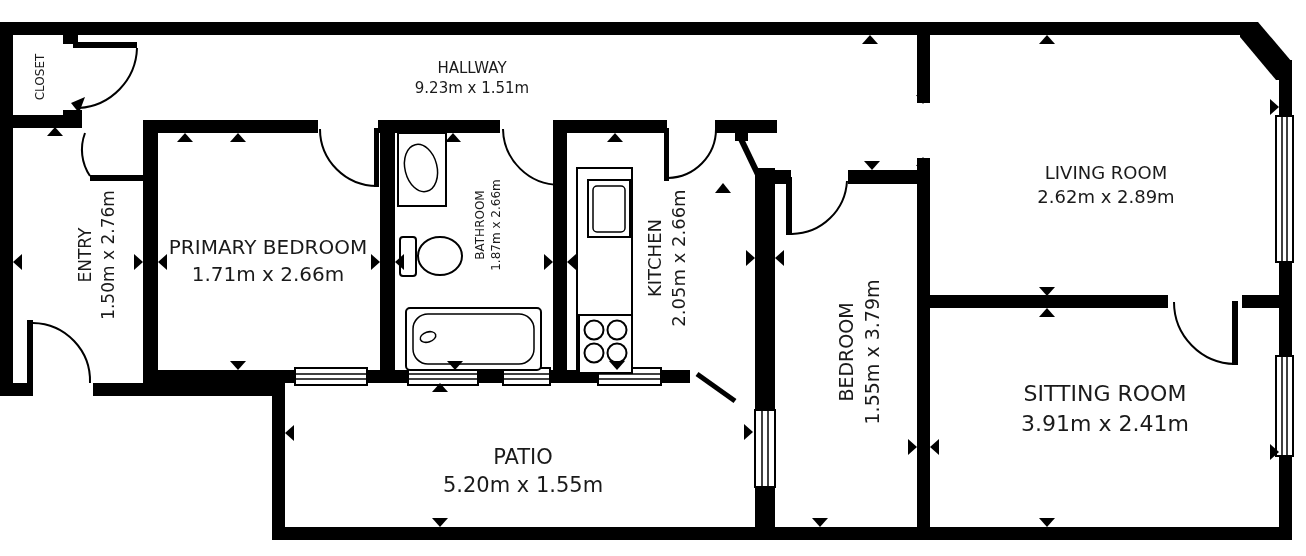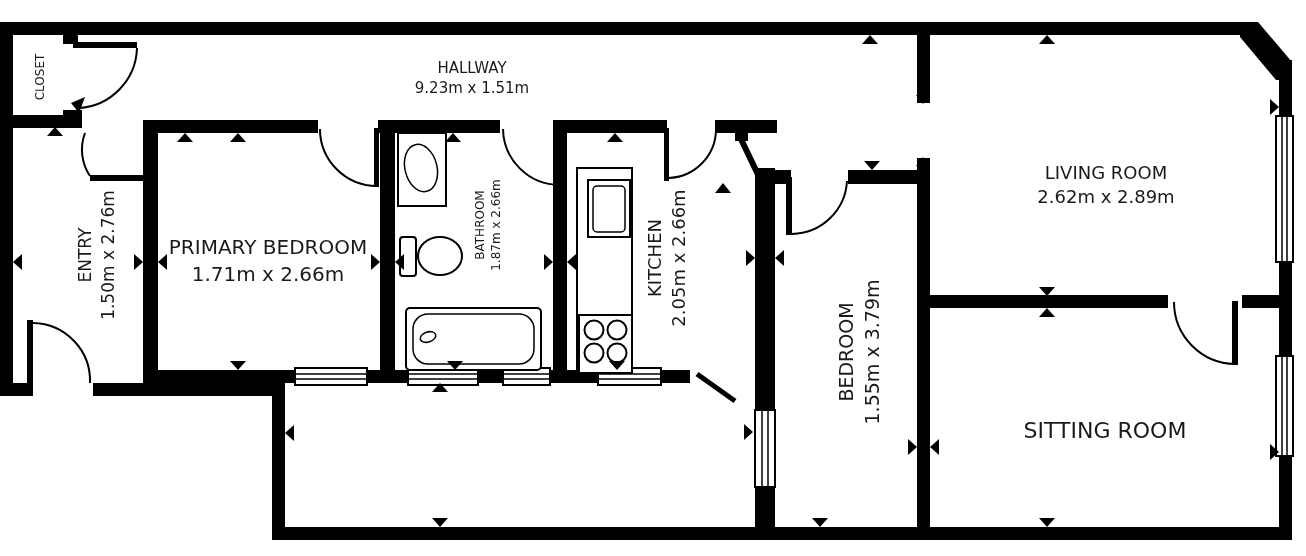--- a/index.html
+++ b/index.html
@@ -256,17 +256,22 @@
   <div class="room-label" style="left:1106px; top:185px; font-size:18px;">
     <div>LIVING ROOM</div>
     <div>2.62m x 2.89m</div>
   </div>
 
   <div class="room-label rot" style="left:860px; top:352px; font-size:19px;">
     <div>BEDROOM</div>
     <div>1.55m x 3.79m</div>
   </div>
 
-  <div class="room-label" style="left:1105px; top:431px; font-size:22px;">
+  <div class="room-label" style="left:1105px; top:409px; font-size:22px;">
     <div>SITTING ROOM</div>
-  </div>
-
+    <div>3.91m x 2.41m</div>
+  </div>
+
+  <div class="room-label" style="left:523px; top:471px; font-size:21px;">
+    <div>PATIO</div>
+    <div>5.20m x 1.55m</div>
+  </div>
 </div>
 
 </body></html>

